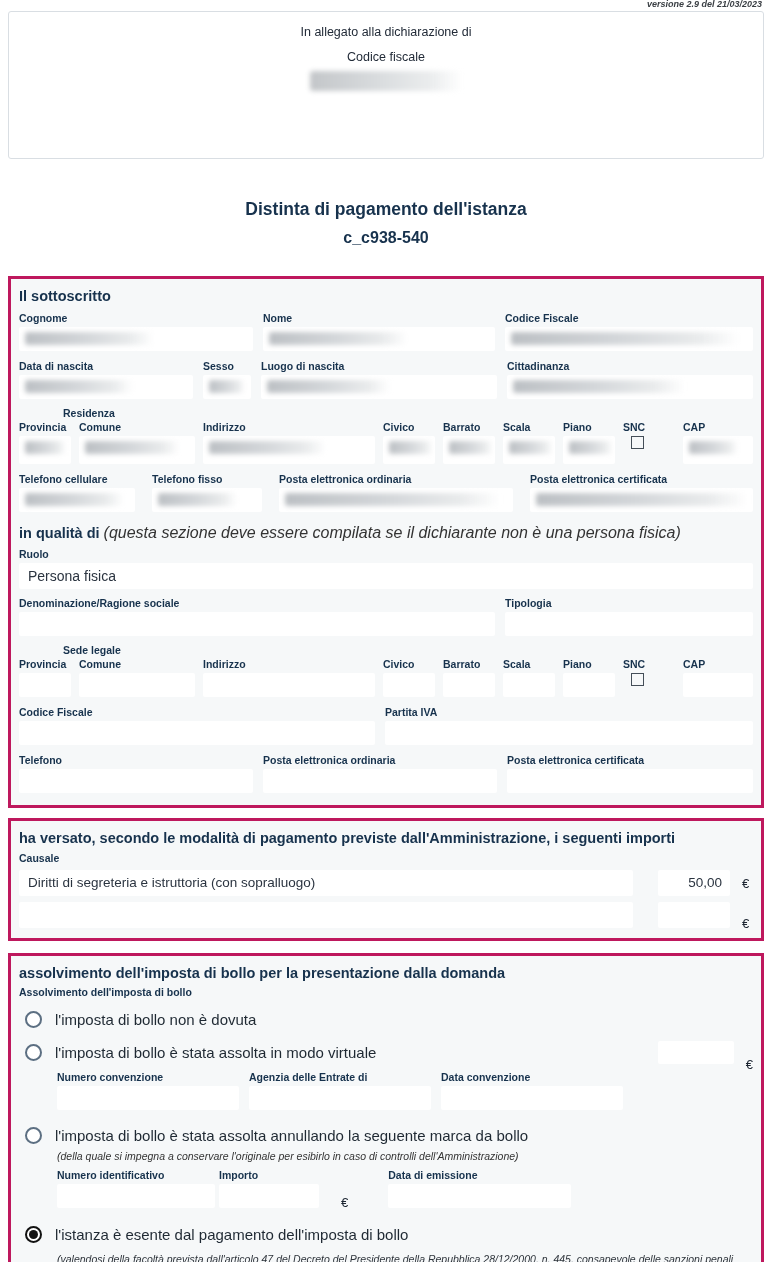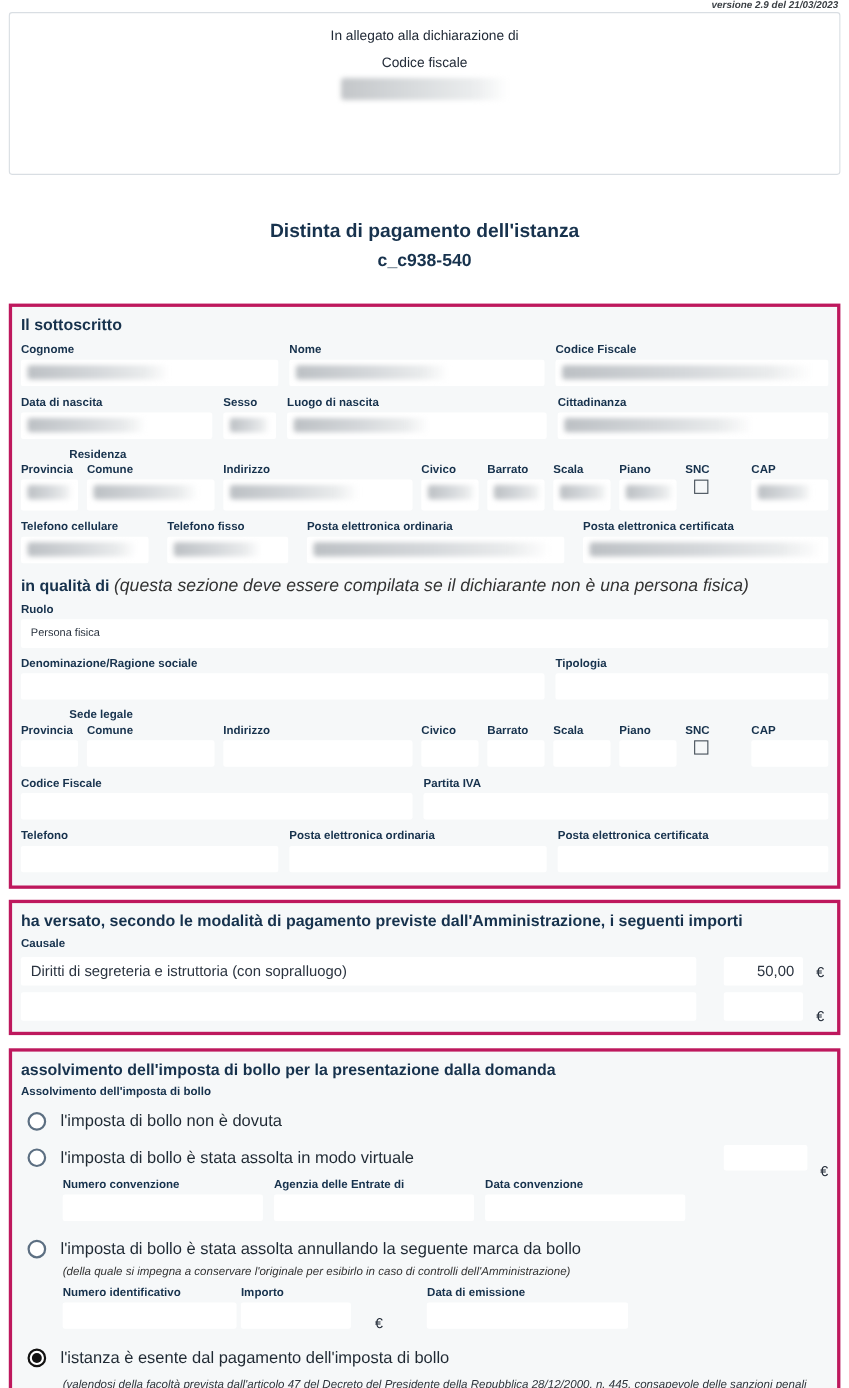--- a/index.html
+++ b/index.html
@@ -53,21 +53,21 @@
   }
   .sec-heading { font-size:14.5px; font-weight:bold; color:#17324d; }
   .sec-heading .note { font-size:16px; font-weight:normal; font-style:italic; color:#333;text-align:right; }
   .f-label { font-size:10.5px; font-weight:bold; color:#17324d; margin-bottom:3px; white-space:nowrap; }
   .group-label { font-size:10.5px; font-weight:bold; color:#17324d; margin-top:8px;padding-left:44px; }
   .input {
     background:#fff; border-radius:2px; height:24px;
     position:relative; overflow:hidden;
   }
   .input.tall { height:28px; }
-  .input.ruolo { height:26px; font-size:10px; color:#2b3440; line-height:26px; padding-left:9px; }
+  .input.ruolo { height:26px; font-size:14px; color:#2b3440; line-height:26px; padding-left:9px; }
   .redact {
     position:absolute; left:6px; top:5px; height:13px; border-radius:3px;
     background:linear-gradient(90deg,#bcc0c4 0%,#d5d8db 50%,#e9ebec 82%,rgba(238,240,241,0) 100%);
     filter:blur(2.5px);
   }
   .grid-r1 { display:grid; grid-template-columns:234px 232px 1fr; column-gap:10px; margin-top:8px; }
   .grid-r2 { display:grid; grid-template-columns:174px 48px 236px 1fr; column-gap:10px; margin-top:9px; }
   .grid-addr { display:grid; grid-template-columns:52px 116px 172px 52px 52px 52px 52px 52px 1fr; column-gap:8px; margin-top:2px; }
   .grid-r4 { display:grid; grid-template-columns:116px 110px 234px 1fr; column-gap:17px; margin-top:9px; }
   .grid-denom { display:grid; grid-template-columns:476px 1fr; column-gap:10px; margin-top:8px; }

